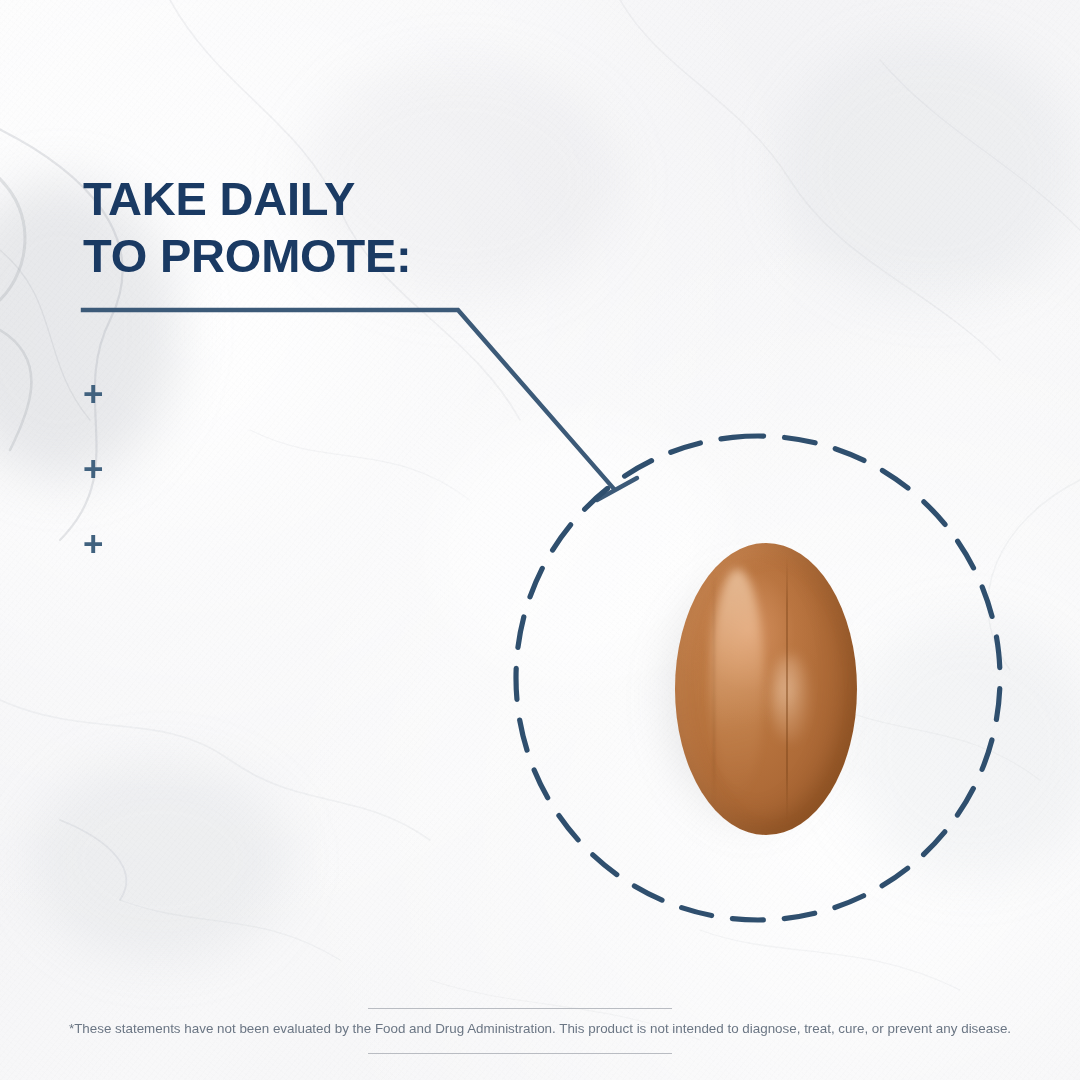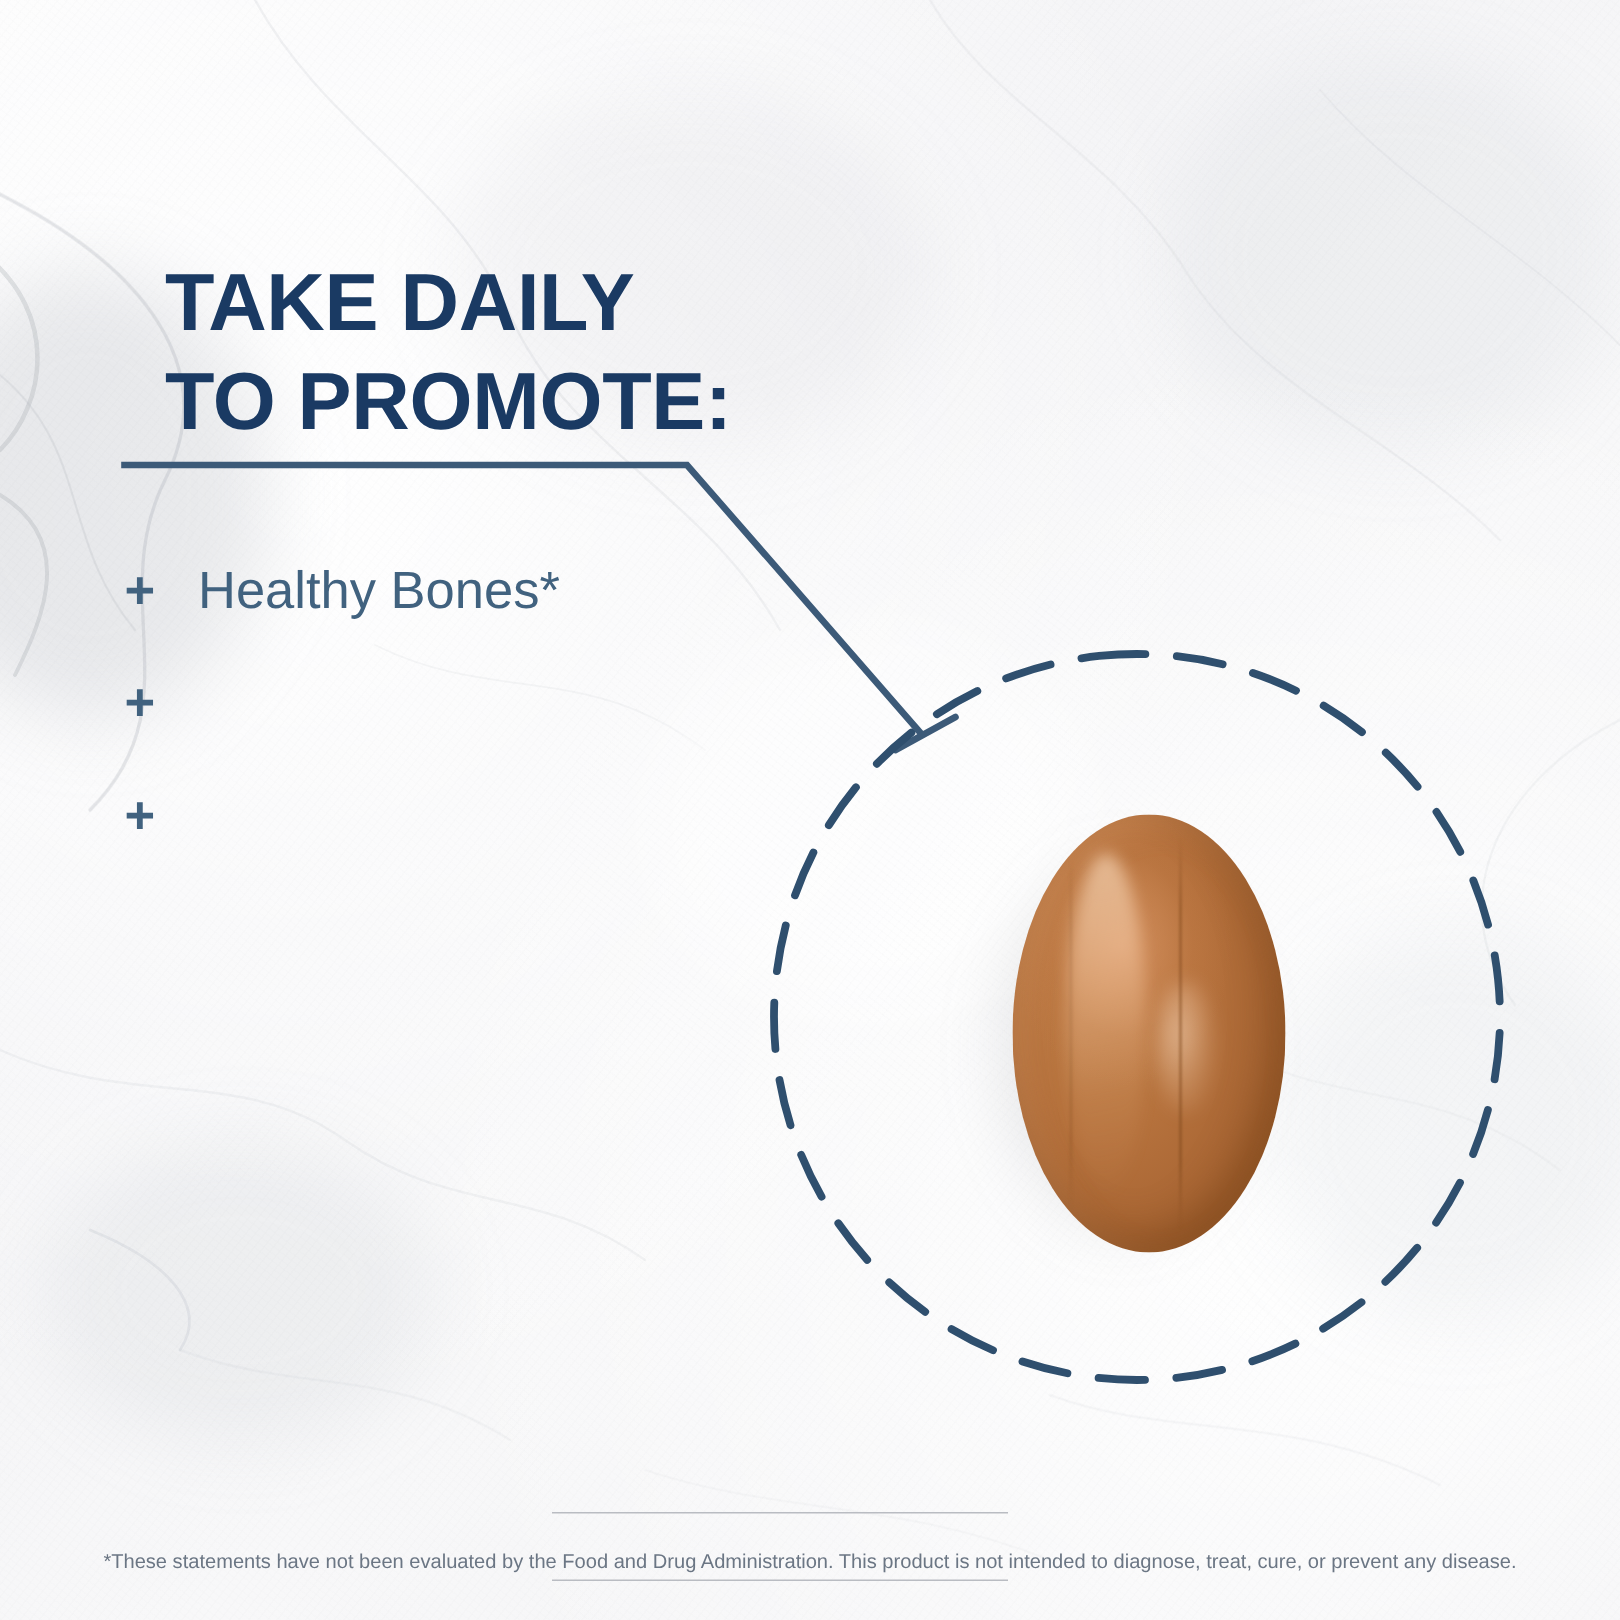--- a/index.html
+++ b/index.html
@@ -47,26 +47,25 @@
       repeating-linear-gradient(-52deg, rgba(150,155,160,0.03) 0 1px, rgba(0,0,0,0) 1px 5px);
     pointer-events: none;
   }
 
   
   .headline {
     position: absolute;
     left: 83px;
     top: 170px;
     color: #1a3a63;
-    font-size: 54px;
+    font-size: 47px;
     font-weight: bold;
     line-height: 1.22;
     letter-spacing: -0.2px;
     white-space: pre-line;
-    margin-left: 27px;
   }
   .benefits {
     position: absolute;
     left: 83px;
     top: 372px;
     width: 420px;
   }
   .benefit {
     display: flex;
     align-items: flex-start;
@@ -174,21 +173,20 @@
   }
   .disclaimer {
     position: absolute;
     left: 0;
     top: 1020px;
     width: 1080px;
     text-align: center;
     color: #6b7684;
     font-size: 13.4px;
     line-height: 1.4;
-    margin-top: 12px;
   }
 </style>
 </head>
 <body>
 
 <div id="canvas">
 
   <div class="marble-base"></div>
 
   <svg class="veins" viewBox="0 0 1080 1080" preserveAspectRatio="none">
@@ -240,21 +238,20 @@
       <div class="capsule-seam-l"></div>
       <div class="capsule-gloss"></div>
       <div class="capsule-gloss2"></div>
       <div class="capsule-seam"></div>
     </div>
   </div>
 
   <div class="benefits">
     <div class="benefit">
       <span class="plus">+</span>
-      <span class="blabel">Healthy Bones*</span>
     </div>
     <div class="benefit">
       <span class="plus">+</span>
     </div>
     <div class="benefit">
       <span class="plus">+</span>
     </div>
   </div>
 
   <div class="rule" style="left:368px; top:1008px; width:304px;"></div>

